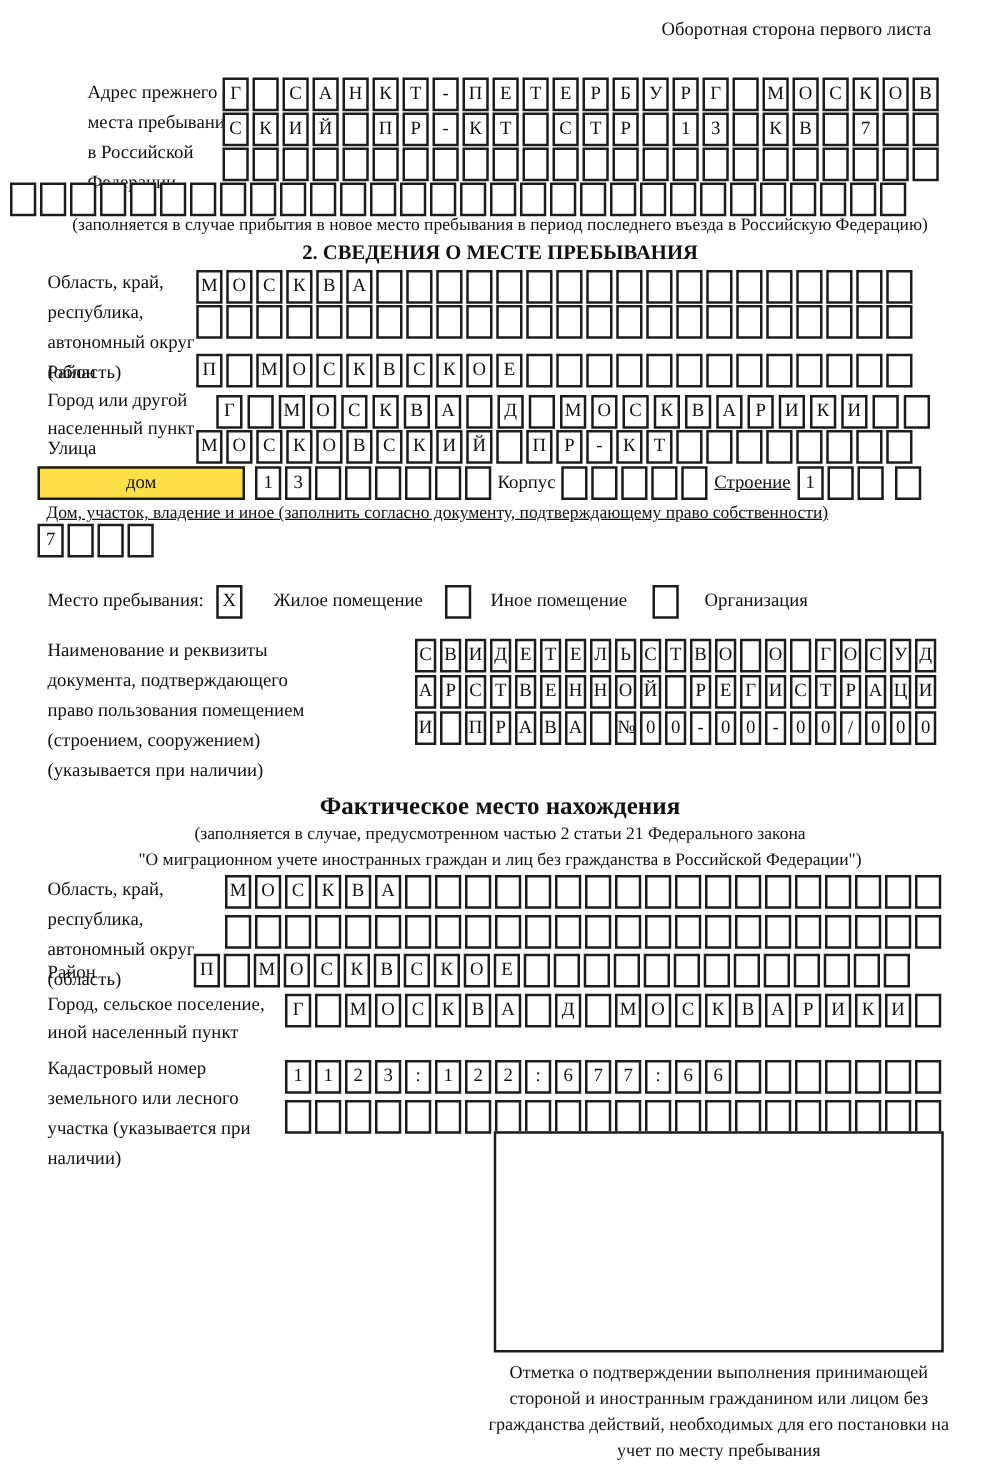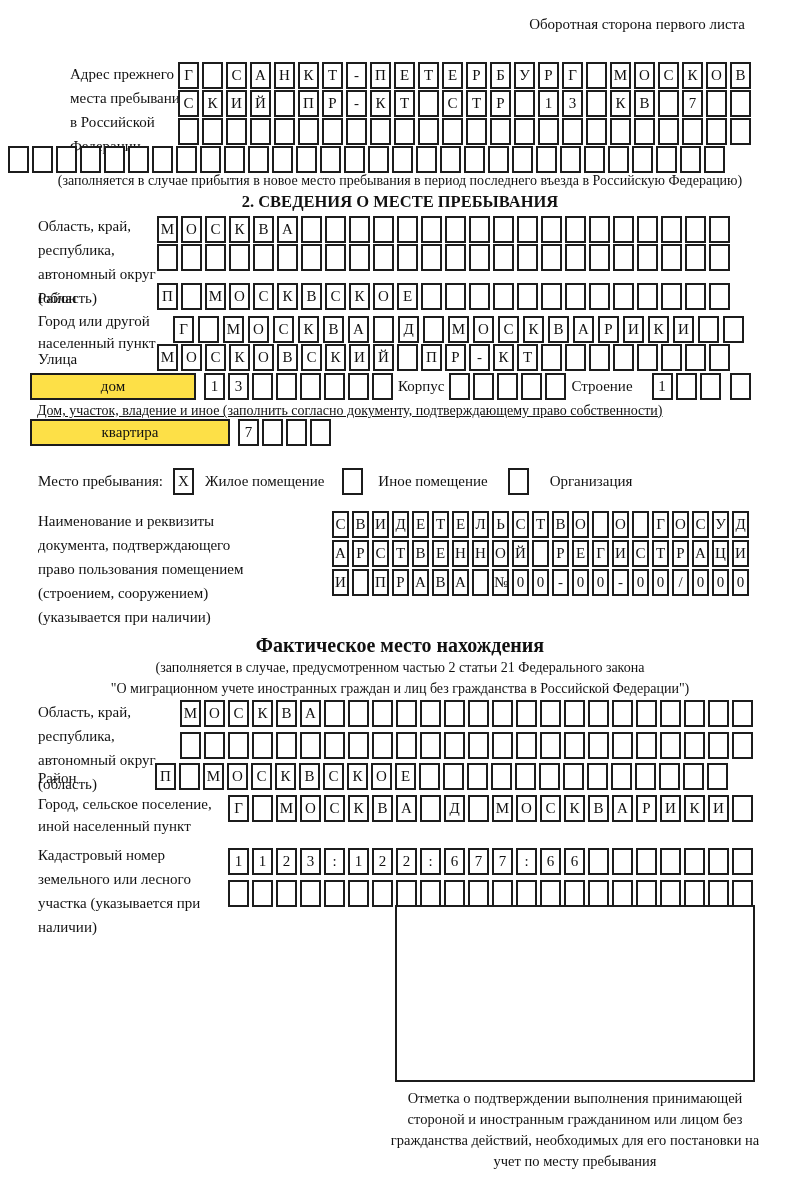--- a/index.html
+++ b/index.html
@@ -304,46 +304,45 @@
         <span class="cell"></span>
       </div>
     <div style="line-height:27px; margin:0 5px 0 2px;">Корпус</div>
     <div class="boxes">
         <span class="cell"></span>
         <span class="cell"></span>
         <span class="cell"></span>
         <span class="cell"></span>
         <span class="cell"></span>
       </div>
-    <div style="line-height:27px; margin:0 19px 0 2px;">Строение</div>
+    <div style="line-height:27px; margin:0 5px 0 2px;text-decoration:underline;">Строение</div>
     <div class="boxes stroenie-cells">
         <span class="cell">1</span>
         <span class="cell"></span>
         <span class="cell"></span>
         <span class="cell"></span>
       </div>
   </div>
   <div class="abs caption" style="top:403px; left:37px;text-decoration:underline;">Дом, участок, владение и иное (заполнить согласно документу, подтверждающему право собственности)</div>
 
   <div class="abs boxes" style="top:419px; left:30px;">
-    <div class="longbox" style="width:200px; margin-right:8px;">квартира</div>
     <div class="boxes">
         <span class="cell">7</span>
         <span class="cell"></span>
         <span class="cell"></span>
         <span class="cell"></span>
       </div>
   </div>
 
   <div class="abs stayrow" style="top:468px; left:38px;">
     <span>Место пребывания:</span>
     <span class="boxes" style="margin-left:10px;">
         <span class="cell">X</span>
       </span>
-    <span style="margin-left:8px;">Жилое помещение</span>
+    <span style="margin-left:22px;">Жилое помещение</span>
     <span class="boxes" style="margin-left:18px;">
         <span class="cell"></span>
       </span>
     <span style="margin-left:12px;">Иное помещение</span>
     <span class="boxes" style="margin-left:20px;">
         <span class="cell"></span>
       </span>
     <span style="margin-left:18px;">Организация</span>
   </div>
 

